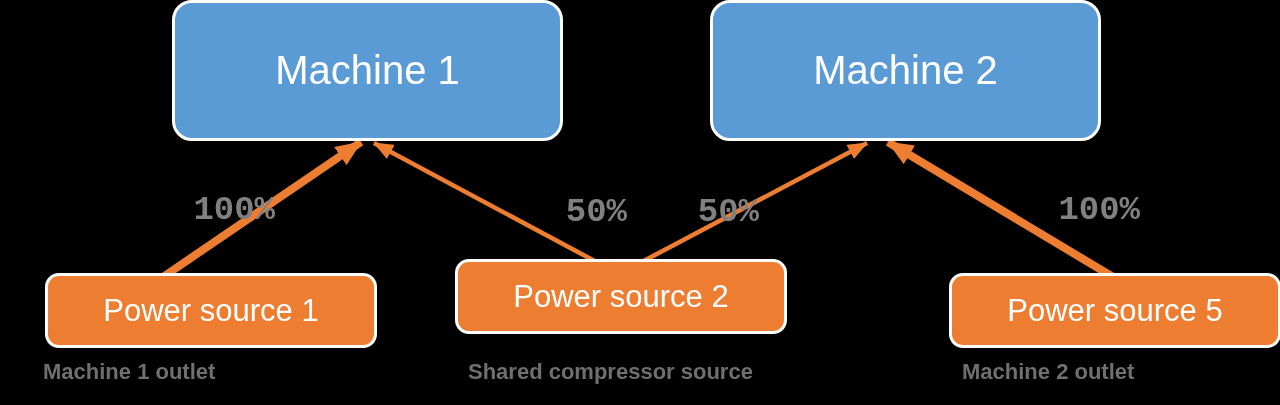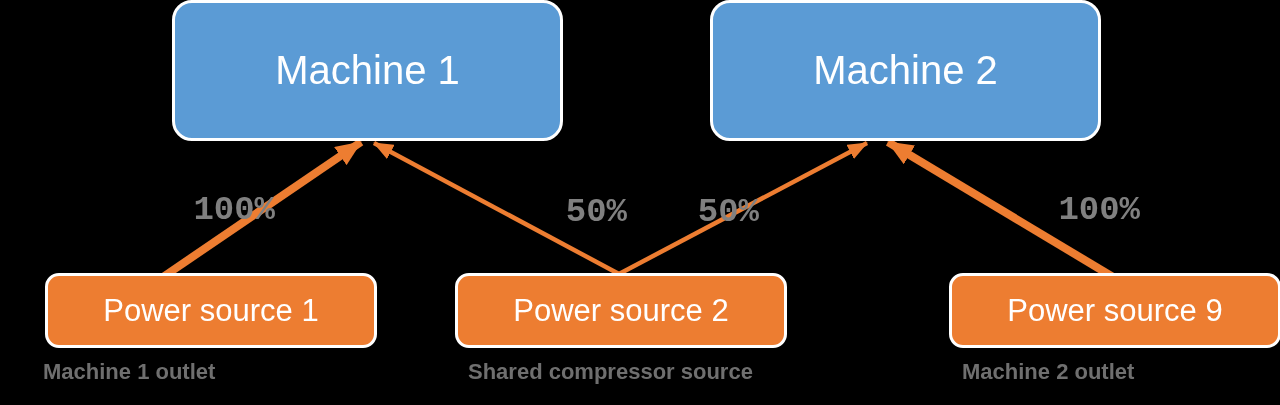--- a/index.html
+++ b/index.html
@@ -37,21 +37,21 @@
   .source {
     width: 332px; height: 75px;
     border-radius: 14px;
     background: var(--source_fill, #ed7d31);
     font-size: 31px;
     font-weight: 400;
   }
   #machine-1 { left: 172px; top: 0px; }
   #machine-2 { left: 682px; top: 0px; margin-left: 28px; }
   #source-1  { left: 1px;   top: 273px; margin-left: 44px; }
-  #source-2  { left: 455px; top: 273px; }
+  #source-2  { left: 455px; top: 259px; }
   #source-3  { left: 949px; top: 273px; }
   .share {
     position: absolute;
     width: 130px;
     text-align: right;
     font-family: Liberation Mono, monospace;
     font-weight: 700;
     font-size: 34px;
     color: var(--label_gray, #808080);
   }
@@ -98,21 +98,21 @@
     <span>Machine 2</span>
   </div>
 
   <div class="node source" id="source-1">
     <span>Power source 1</span>
   </div>
   <div class="node source" id="source-2">
     <span>Power source 2</span>
   </div>
   <div class="node source" id="source-3">
-    <span>Power source 9</span>
+    <span>Power source 5</span>
   </div>
 
   <div class="share" id="share-0">100%</div>
   <div class="share" id="share-1">50%</div>
   <div class="share" id="share-2">50%</div>
   <div class="share" id="share-3">100%</div>
 
   <div class="caption" id="caption-0">Machine 1 outlet</div>
   <div class="caption" id="caption-1">Shared compressor source</div>
   <div class="caption" id="caption-2">Machine 2 outlet</div>

